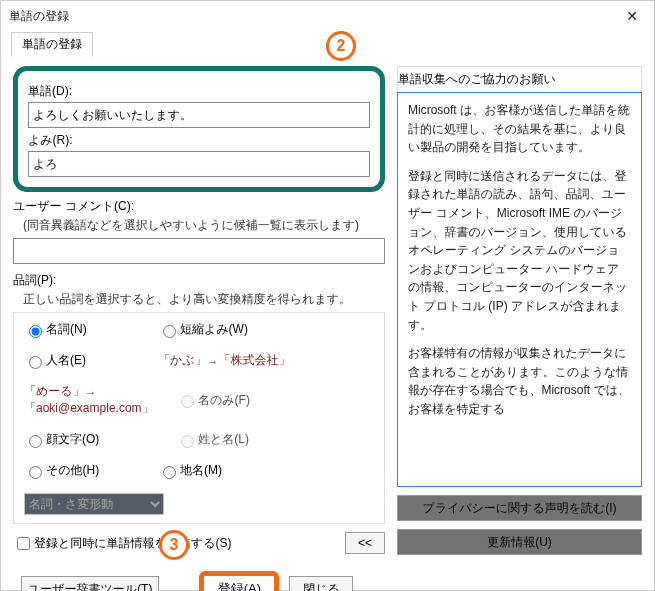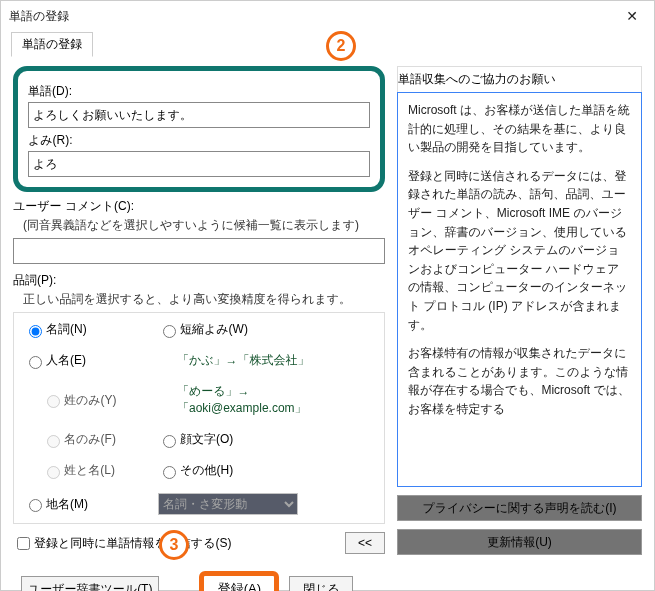--- a/index.html
+++ b/index.html
@@ -34,21 +34,21 @@
     font-size: 12px;
   }
   .hint { font-size: 12px; color: #333; margin: 2px 10px 4px; }
   .group { margin-bottom: 8px; }
   .pos-group {
     border: 1px solid #ddd; padding: 8px 10px; font-size: 12px;
     position: relative;
   }
   .radio-grid { display: grid; grid-template-columns: 120px 200px; row-gap: 6px; align-items:center;gap:14px; }
   .sub { padding-left: 18px; font-size: 12px; color:#555; }
-  .example { font-size: 12px; color:#14532d;margin-left:19px; }
+  .example { font-size: 12px; color:#7f1d1d; }
   .combo { width: 140px; height: 22px; border:1px solid #aaa; font-size:12px; background:#0f172a; }
   .bottom-row { display:flex; align-items:center; gap:8px; margin-top:8px; font-size:12px; }
   .btn-row { display:flex; gap:10px; padding: 6px 20px 10px; align-items:center; }
   .btn {
     min-width: 110px; height: 26px; border:1px solid #999; background:#f4f4f4;
     font-size:12px; cursor:pointer; display:inline-flex; align-items:center; justify-content:center;
   }
   .btn-reg {
     border: 5px solid #f26a13; border-radius:6px; min-width:80px; height:36px;
     background:#fff; font-size:13px;
@@ -104,21 +104,20 @@
         <span class="lbl">品詞(P):</span>
         <div class="hint">正しい品詞を選択すると、より高い変換精度を得られます。</div>
         <div class="pos-group">
           <div class="radio-grid">
             <label><input type="radio" name="pos" checked="" style=""><span>名詞(N)</span></label>
             <label><input type="radio" name="pos" style=""><span>短縮よみ(W)</span></label>
 
             <label><input type="radio" name="pos" style=""><span>人名(E)</span></label>
             <span class="example">「かぶ」→「株式会社」</span>
 
-            <span class="sub"><label><input type="radio" name="jin" disabled="" style=""><span>姓のみ(Y)</span></label></span>
             <span class="example">「めーる」→「aoki@example.com」</span>
 
             <span class="sub"><label><input type="radio" name="jin" disabled="" style=""><span>名のみ(F)</span></label></span>
             <label><input type="radio" name="pos" style=""><span>顔文字(O)</span></label>
 
             <span class="sub"><label><input type="radio" name="jin" disabled="" style=""><span>姓と名(L)</span></label></span>
             <label><input type="radio" name="pos" style=""><span>その他(H)</span></label>
 
             <label><input type="radio" name="pos" style=""><span>地名(M)</span></label>
             <select class="combo" disabled=""><option>名詞・さ変形動</option></select>

